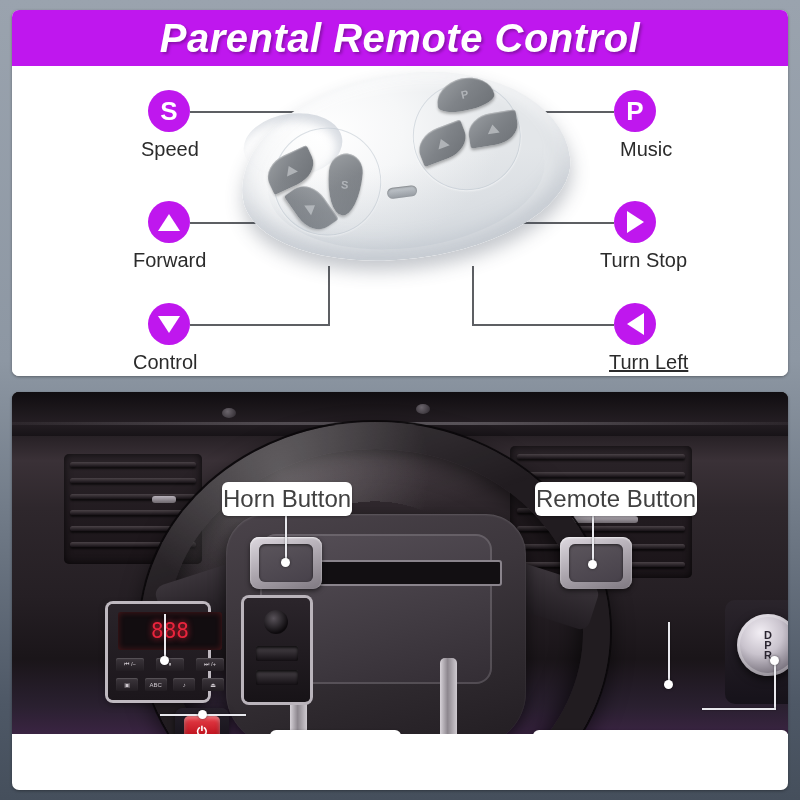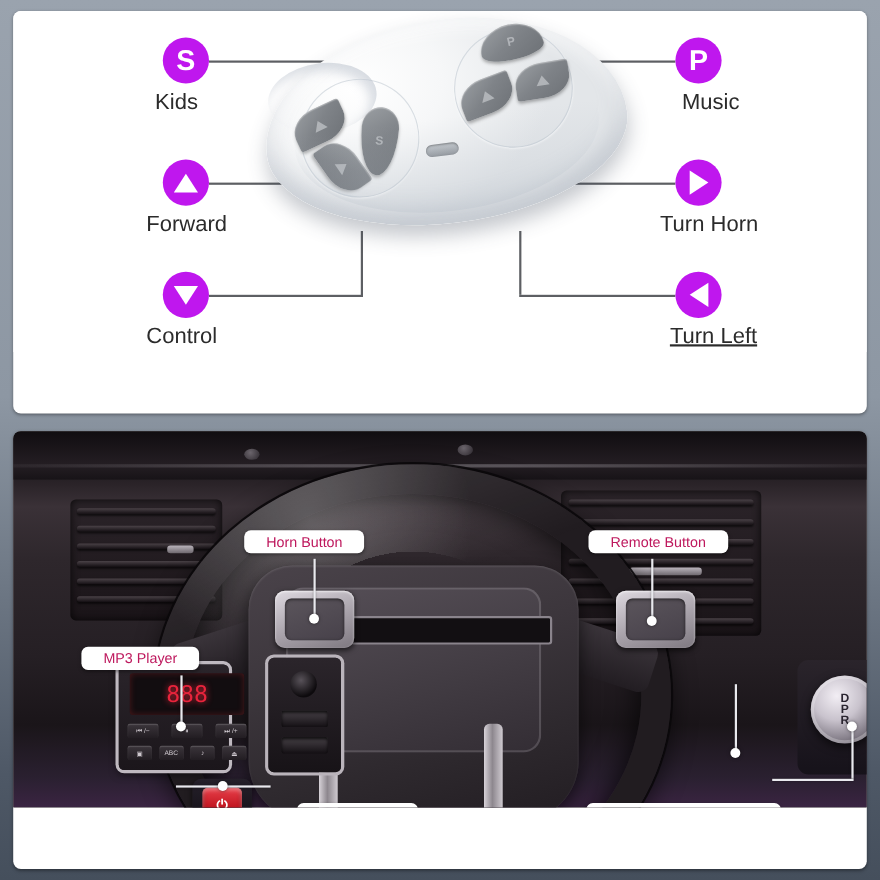--- a/index.html
+++ b/index.html
@@ -182,34 +182,37 @@
   
   .ign{position:absolute;left:725px;top:222px;width:62px;height:62px;border-radius:50%;
      background:radial-gradient(circle at 38% 30%,#f2eef4 0%,#c9c3cd 38%,#7d7782 72%,#3a343c 100%);
      box-shadow:0 3px 9px rgba(0,0,0,.65), inset 0 0 0 3px rgba(255,255,255,.25);
      display:flex;flex-direction:column;align-items:center;justify-content:center;gap:0px;}
   .ign span{color:#2a2530;font-size:11px;font-weight:bold;line-height:10px;}
   .ignbase{position:absolute;left:713px;top:208px;width:86px;height:104px;border-radius:10px;
      background:linear-gradient(180deg,#2a242b,#16121a);}
 
   
-  .pill{position:absolute;background:#fff;border-radius:6px;padding:3px 20px;
-     color:#be185d;font-size:13px;white-space:nowrap;
+  .pill{position:absolute;background:#fff;border-radius:6px;padding:3px 1px;
+     color:#404040;font-size:24px;white-space:nowrap;
      box-shadow:0 1px 3px rgba(0,0,0,.35);}
   .ldr{position:absolute;background:#e9e9ee;width:2px;box-shadow:0 0 2px rgba(0,0,0,.4);}
   .ldrh{height:2px;width:auto;}
   .dot{position:absolute;width:9px;height:9px;border-radius:50%;background:#fff;
      box-shadow:0 0 3px rgba(0,0,0,.5);}
 </style>
 </head>
 <body>
 
 <div class="page">
 
   <div class="panel" id="panel1">
+    <div class="banner" style="background:#bf17ee">
+      <div class="banner-text">Parental Remote Control</div>
+    </div>
 
     <div class="stage">
 
       <div class="ln lnh" style="left:178px;top:45px;width:180px;"></div>
       <div class="ln lnv" style="left:356px;top:45px;height:105px;"></div>
       <div class="ln lnh" style="left:178px;top:156px;width:140px;"></div>
       <div class="ln lnv" style="left:316px;top:200px;height:60px;"></div>
       <div class="ln lnh" style="left:178px;top:258px;width:140px;"></div>
 
       <div class="ln lnh" style="left:352px;top:45px;width:250px;"></div>
@@ -246,41 +249,41 @@
               </div>
           </div>
 
           <div class="ind"></div>
         </div>
       </div>
 
       <div class="badge" style="left:136px;top:24px;">
         <span class="ltr">S</span>
       </div>
-      <div class="cap" style="left:129px;top:72px;">Kids</div>
+      <div class="cap" style="left:129px;top:72px;">Speed</div>
 
       <div class="badge" style="left:136px;top:135px;">
         <span class="ar ar-up"></span>
       </div>
       <div class="cap" style="left:121px;top:183px;">Forward</div>
 
       <div class="badge" style="left:136px;top:237px;">
         <span class="ar ar-dn"></span>
       </div>
       <div class="cap" style="left:121px;top:285px;">Control</div>
 
       <div class="badge" style="left:602px;top:24px;">
         <span class="ltr">P</span>
       </div>
       <div class="cap" style="left:608px;top:72px;">Music</div>
 
       <div class="badge" style="left:602px;top:135px;">
         <span class="ar ar-rt"></span>
       </div>
-      <div class="cap" style="left:588px;top:183px;">Turn Horn</div>
+      <div class="cap" style="left:588px;top:183px;">Turn Stop</div>
 
       <div class="badge" style="left:602px;top:237px;">
         <span class="ar ar-lt"></span>
       </div>
       <div class="cap" style="left:597px;top:285px;text-decoration:underline;">Turn Left</div>
     </div>
   </div>
 
   <div class="panel" id="panel2">
 
@@ -374,18 +377,17 @@
 
       <div class="ldr ldrh" style="left:148px;top:322px;width:86px;height:2px;"></div>
       <div class="dot" style="left:186px;top:318px;"></div>
 
       <div class="ldr" style="left:762px;top:268px;height:48px;"></div>
       <div class="ldr ldrh" style="left:690px;top:316px;width:74px;height:2px;"></div>
       <div class="dot" style="left:758px;top:264px;"></div>
 
       <div class="pill" style="left:210px;top:90px;">Horn Button</div>
       <div class="pill" style="left:523px;top:90px;">Remote Button</div>
-      <div class="pill" style="left:62px;top:196px;">MP3 Player</div>
       <div class="pill" style="left:258px;top:338px;">Light Switch</div>
       <div class="pill" style="left:521px;top:338px;">Forward Revese Switch</div>
     </div>
   </div>
 </div>
 
 </body></html>

